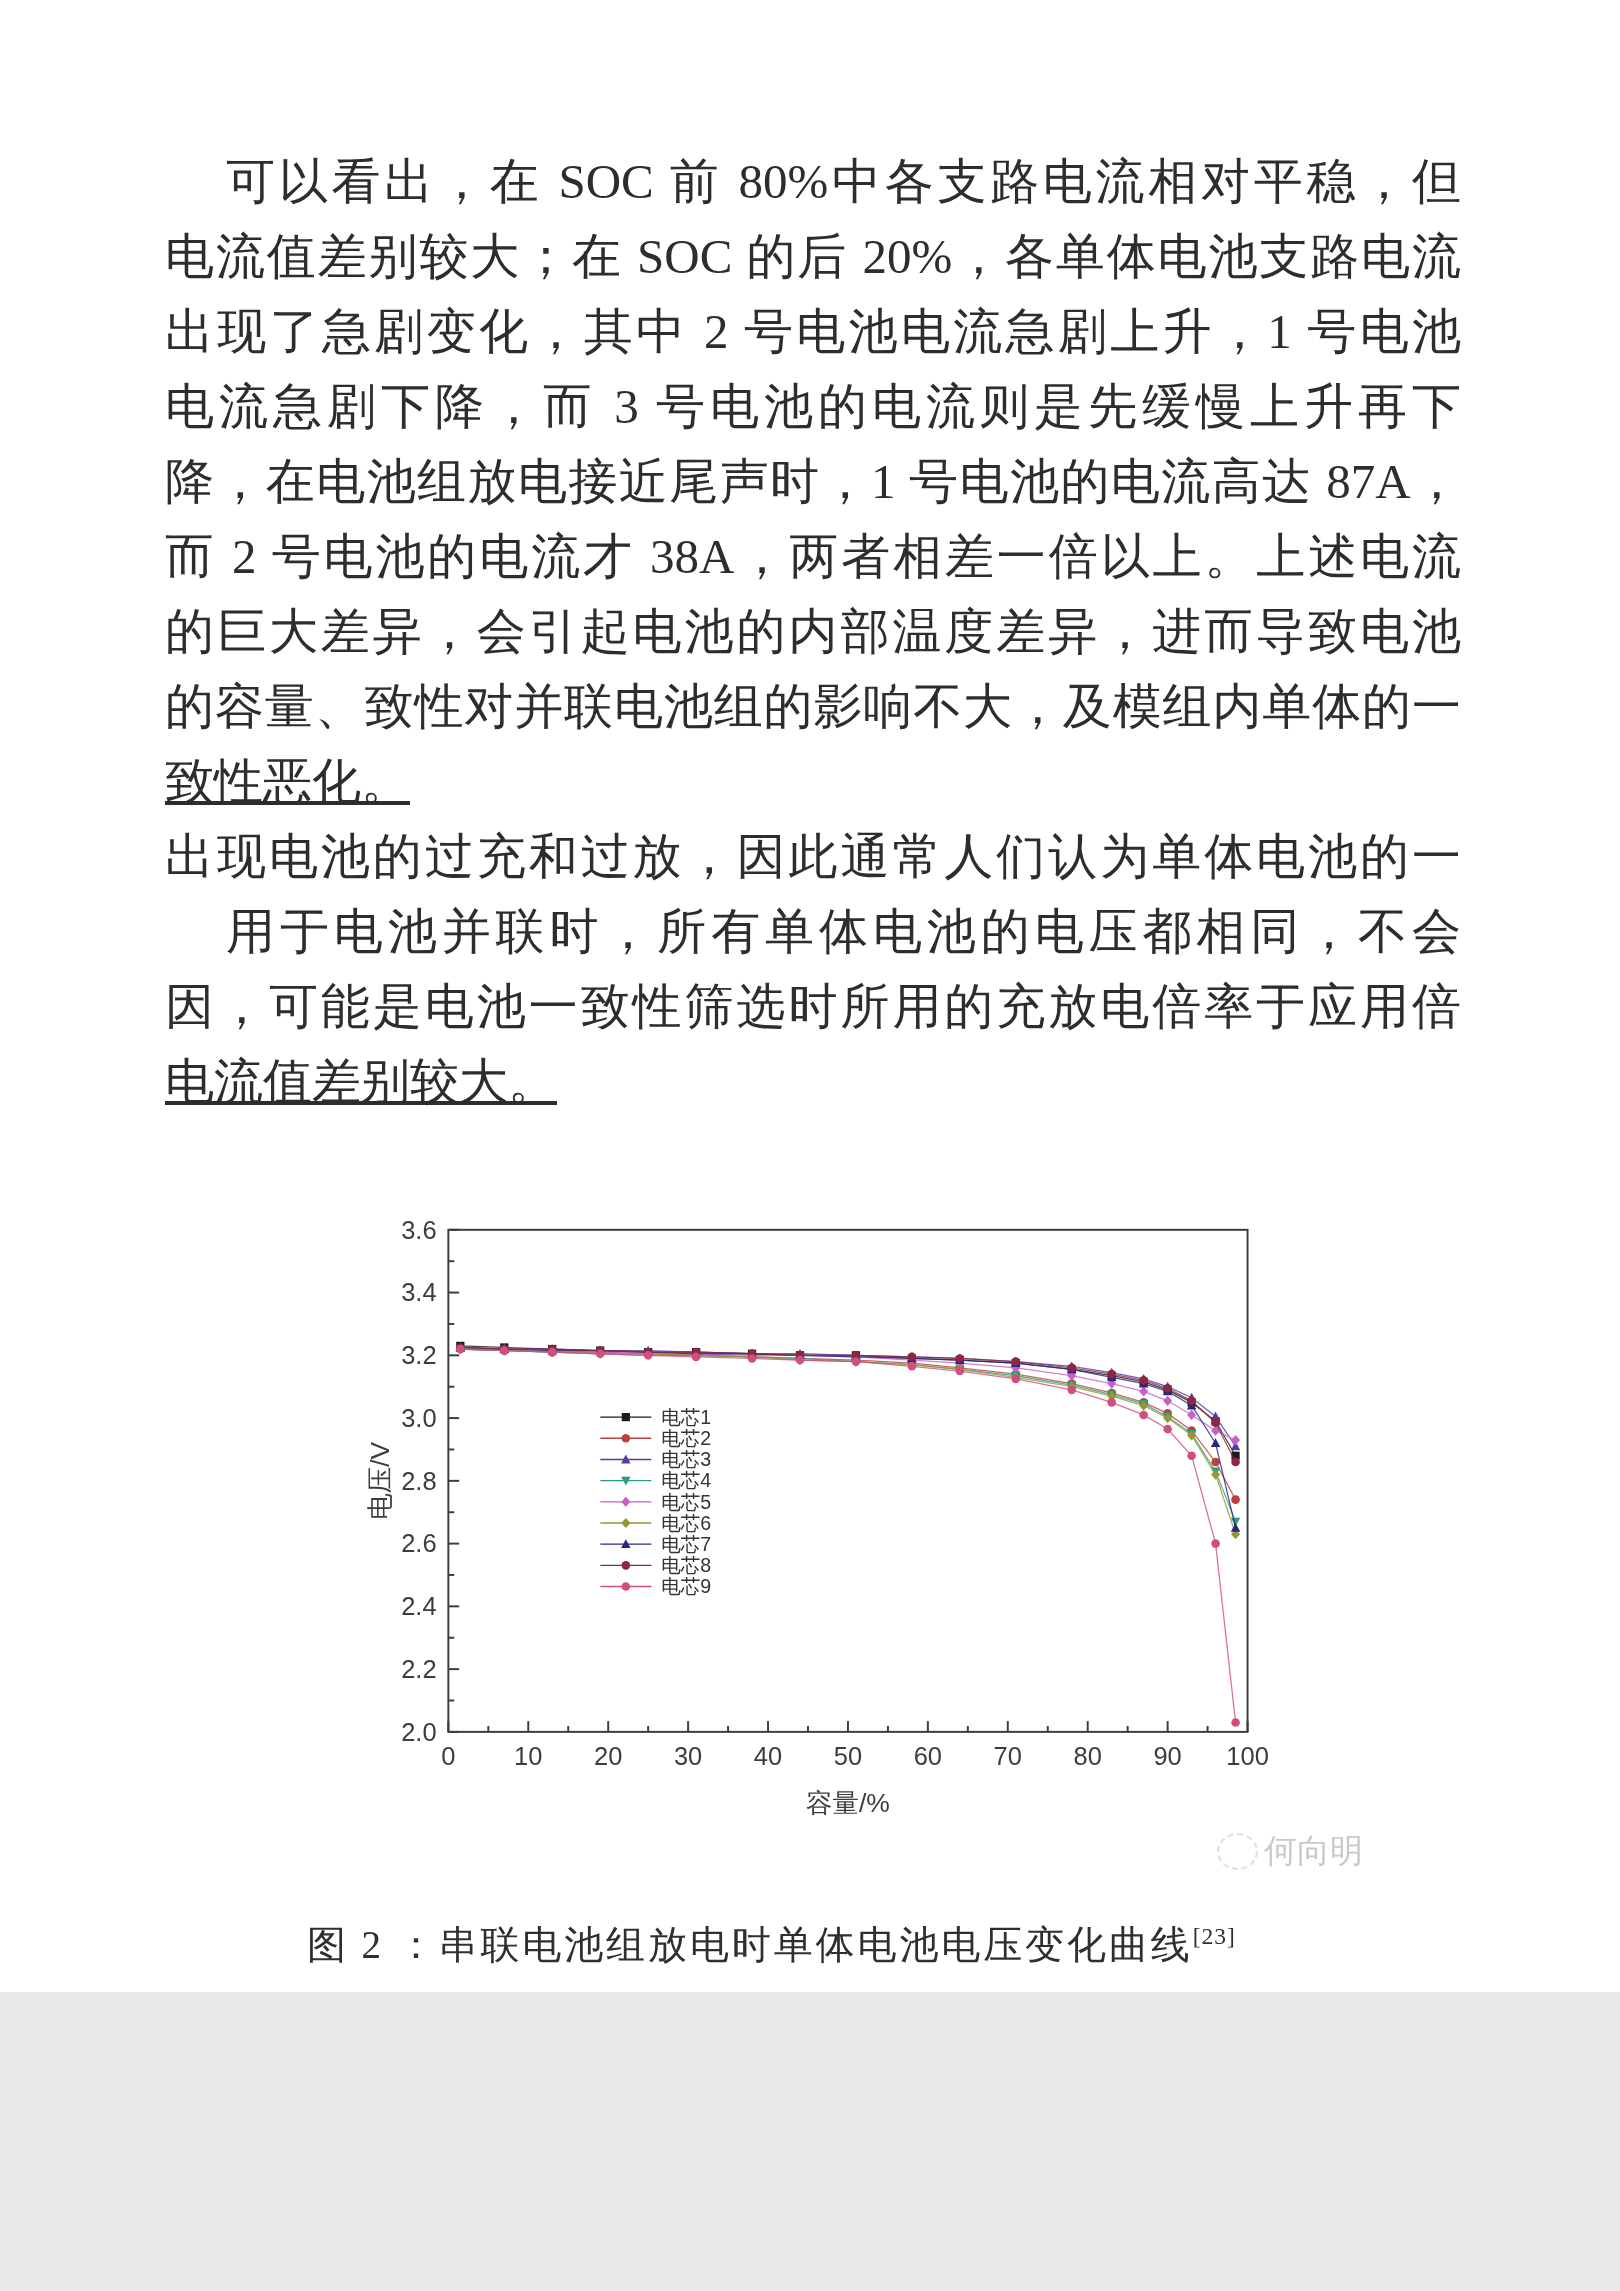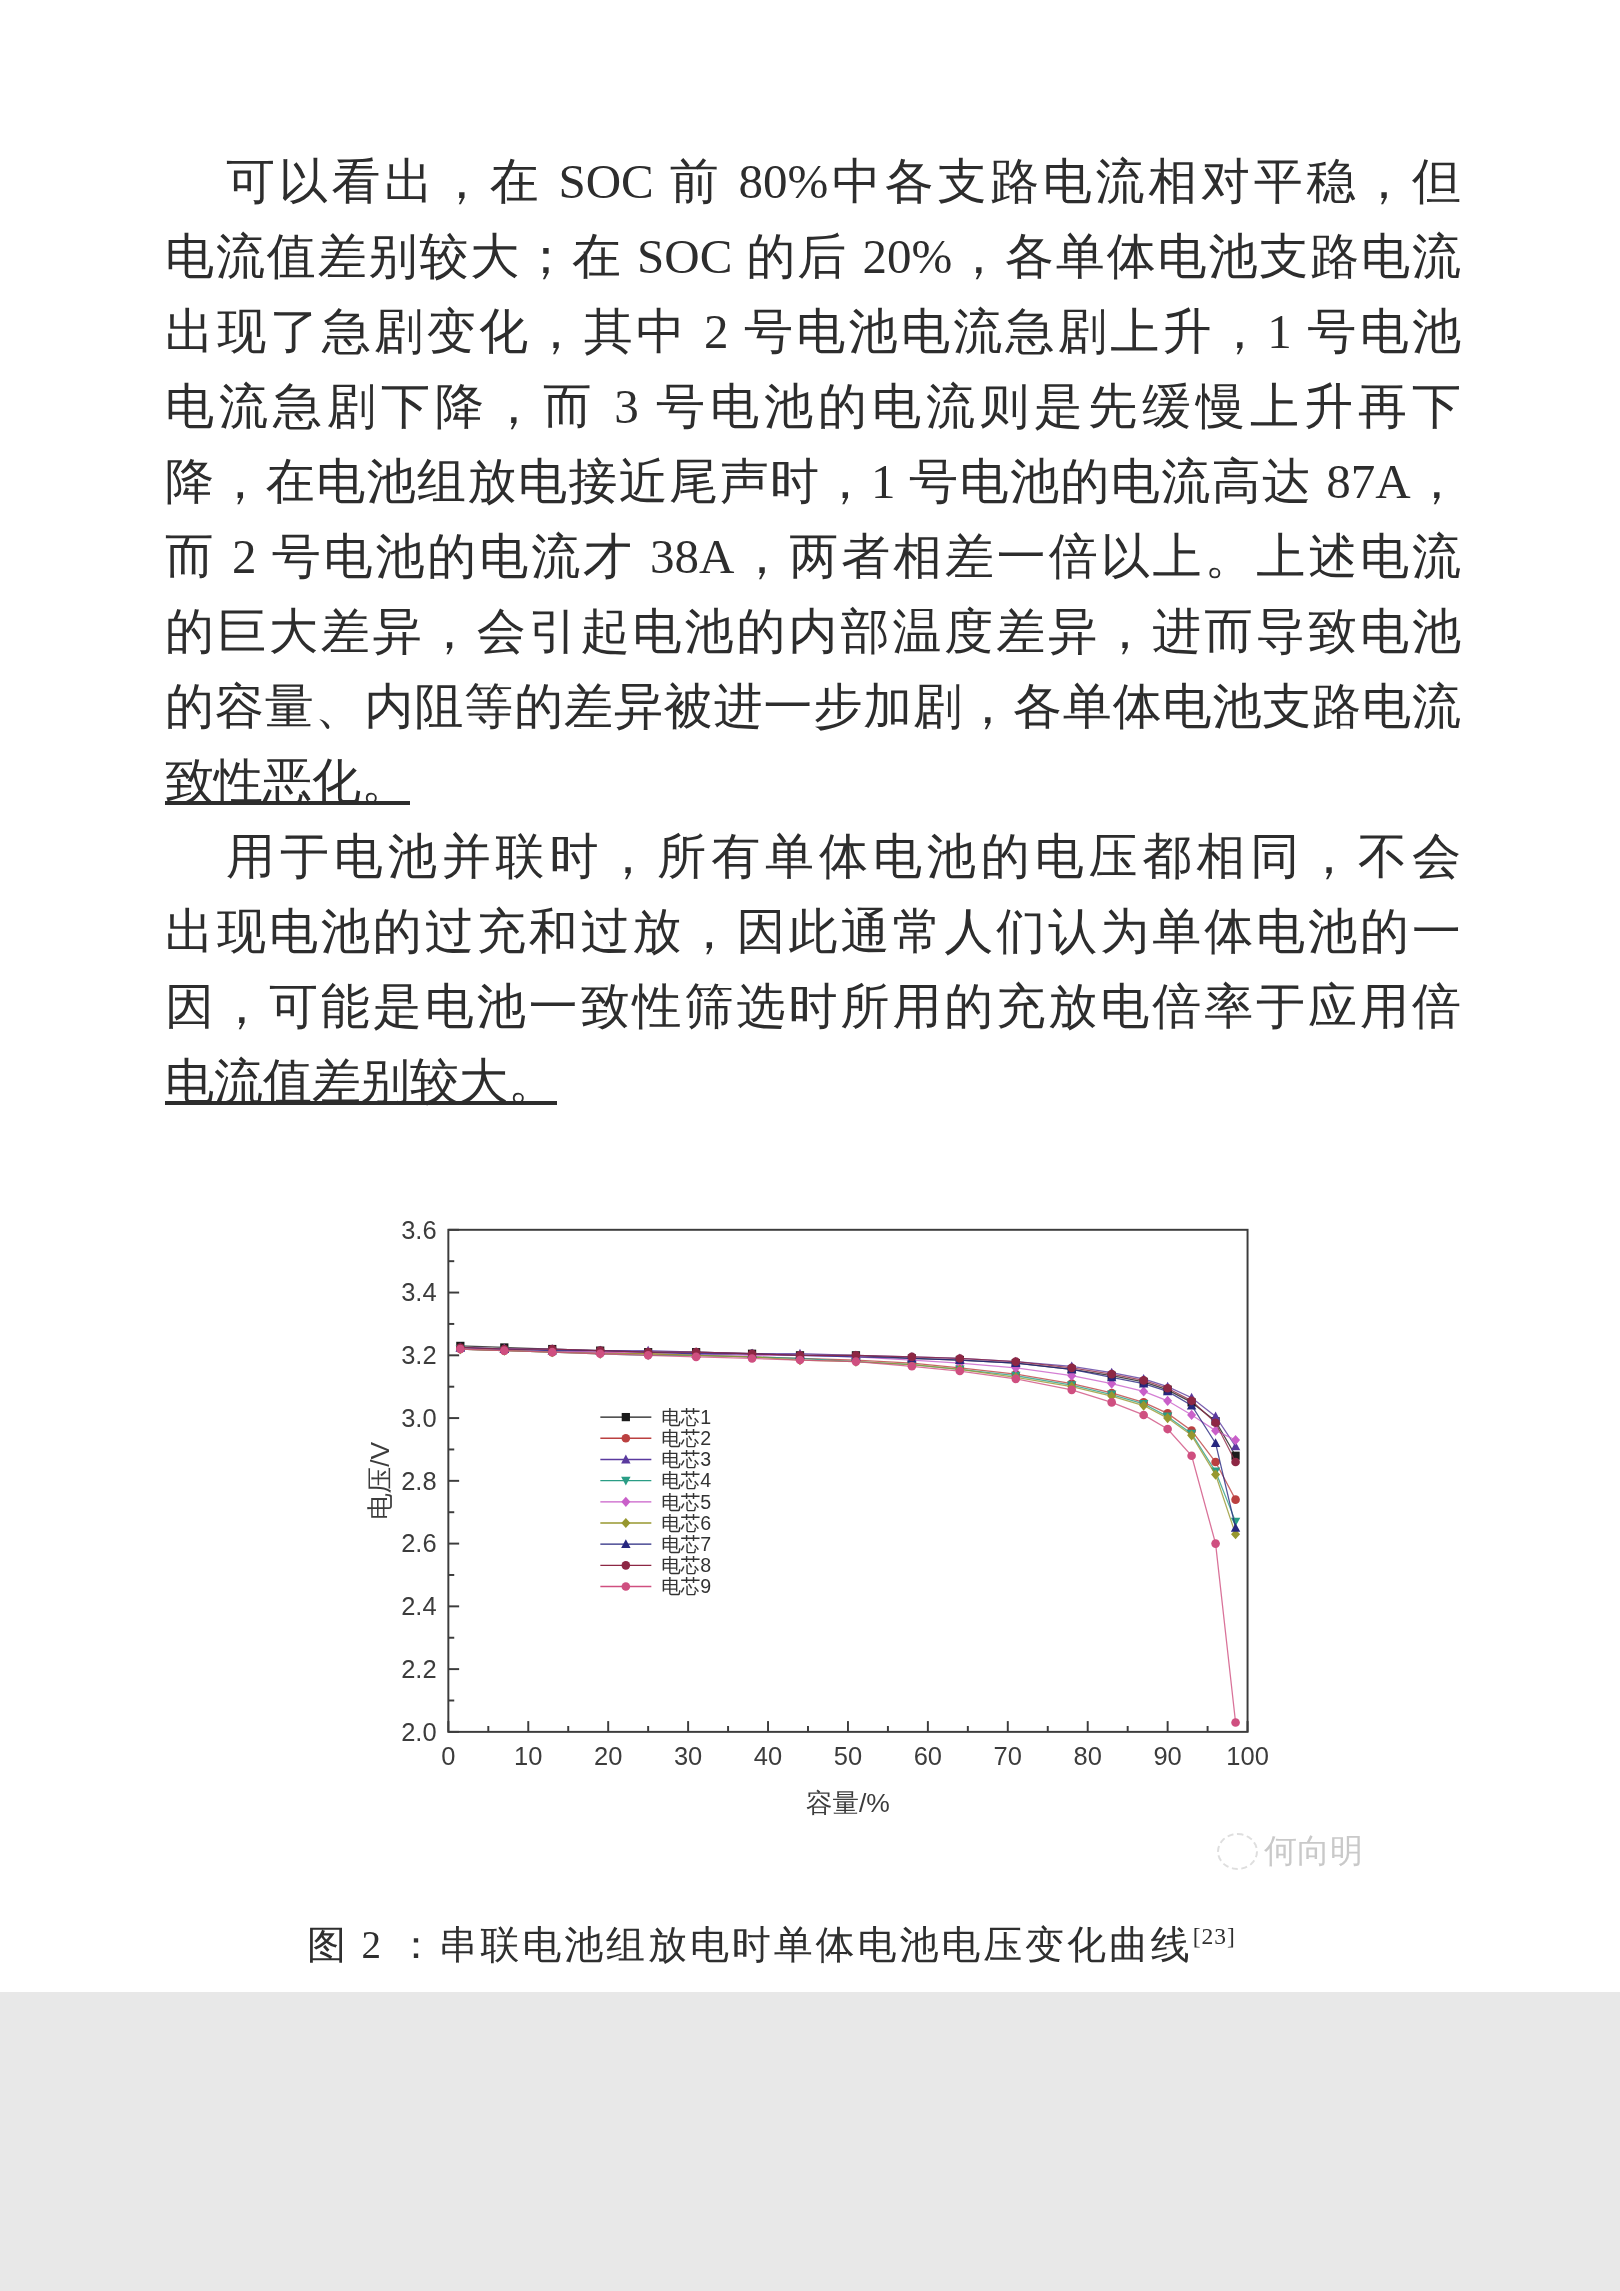--- a/index.html
+++ b/index.html
@@ -55,24 +55,24 @@
 <div class="page">
 
   <div class="bodytext">
     <p class="line indent">可以看出，在 SOC 前 80%中各支路电流相对平稳，但</p>
     <p class="line">电流值差别较大；在 SOC 的后 20%，各单体电池支路电流</p>
     <p class="line">出现了急剧变化，其中 2 号电池电流急剧上升，1 号电池</p>
     <p class="line">电流急剧下降，而 3 号电池的电流则是先缓慢上升再下</p>
     <p class="line">降，在电池组放电接近尾声时，1 号电池的电流高达 87A，</p>
     <p class="line">而 2 号电池的电流才 38A，两者相差一倍以上。上述电流</p>
     <p class="line">的巨大差异，会引起电池的内部温度差异，进而导致电池</p>
-    <p class="line">的容量、内阻等的差异被进一步加剧，各单体电池支路电流</p>
+    <p class="line">的容量、致性对并联电池组的影响不大，及模组内单体的一</p>
     <p class="line pend">致性恶化。</p>
+    <p class="line">出现电池的过充和过放，因此通常人们认为单体电池的一</p>
     <p class="line indent">用于电池并联时，所有单体电池的电压都相同，不会</p>
-    <p class="line">出现电池的过充和过放，因此通常人们认为单体电池的一</p>
     <p class="line">因，可能是电池一致性筛选时所用的充放电倍率于应用倍</p>
     <p class="line pend">电流值差别较大。</p>
   </div>
 
   <div class="figwrap">
     <svg id="chart-svg" width="961" height="667" viewBox="0 0 980 680">
         <g>
           <rect x="85" y="15" width="815" height="512" fill="none" stroke="#3c3c3c" stroke-width="2"></rect>
           <line x1="85" y1="527" x2="96" y2="527" stroke="#3c3c3c" stroke-width="2"></line>
           <text x="73" y="536" text-anchor="end" font-size="26" fill="#3c3c3c" font-family="&quot;Liberation Sans&quot;,&quot;DejaVu Sans&quot;,sans-serif">2.0</text>

